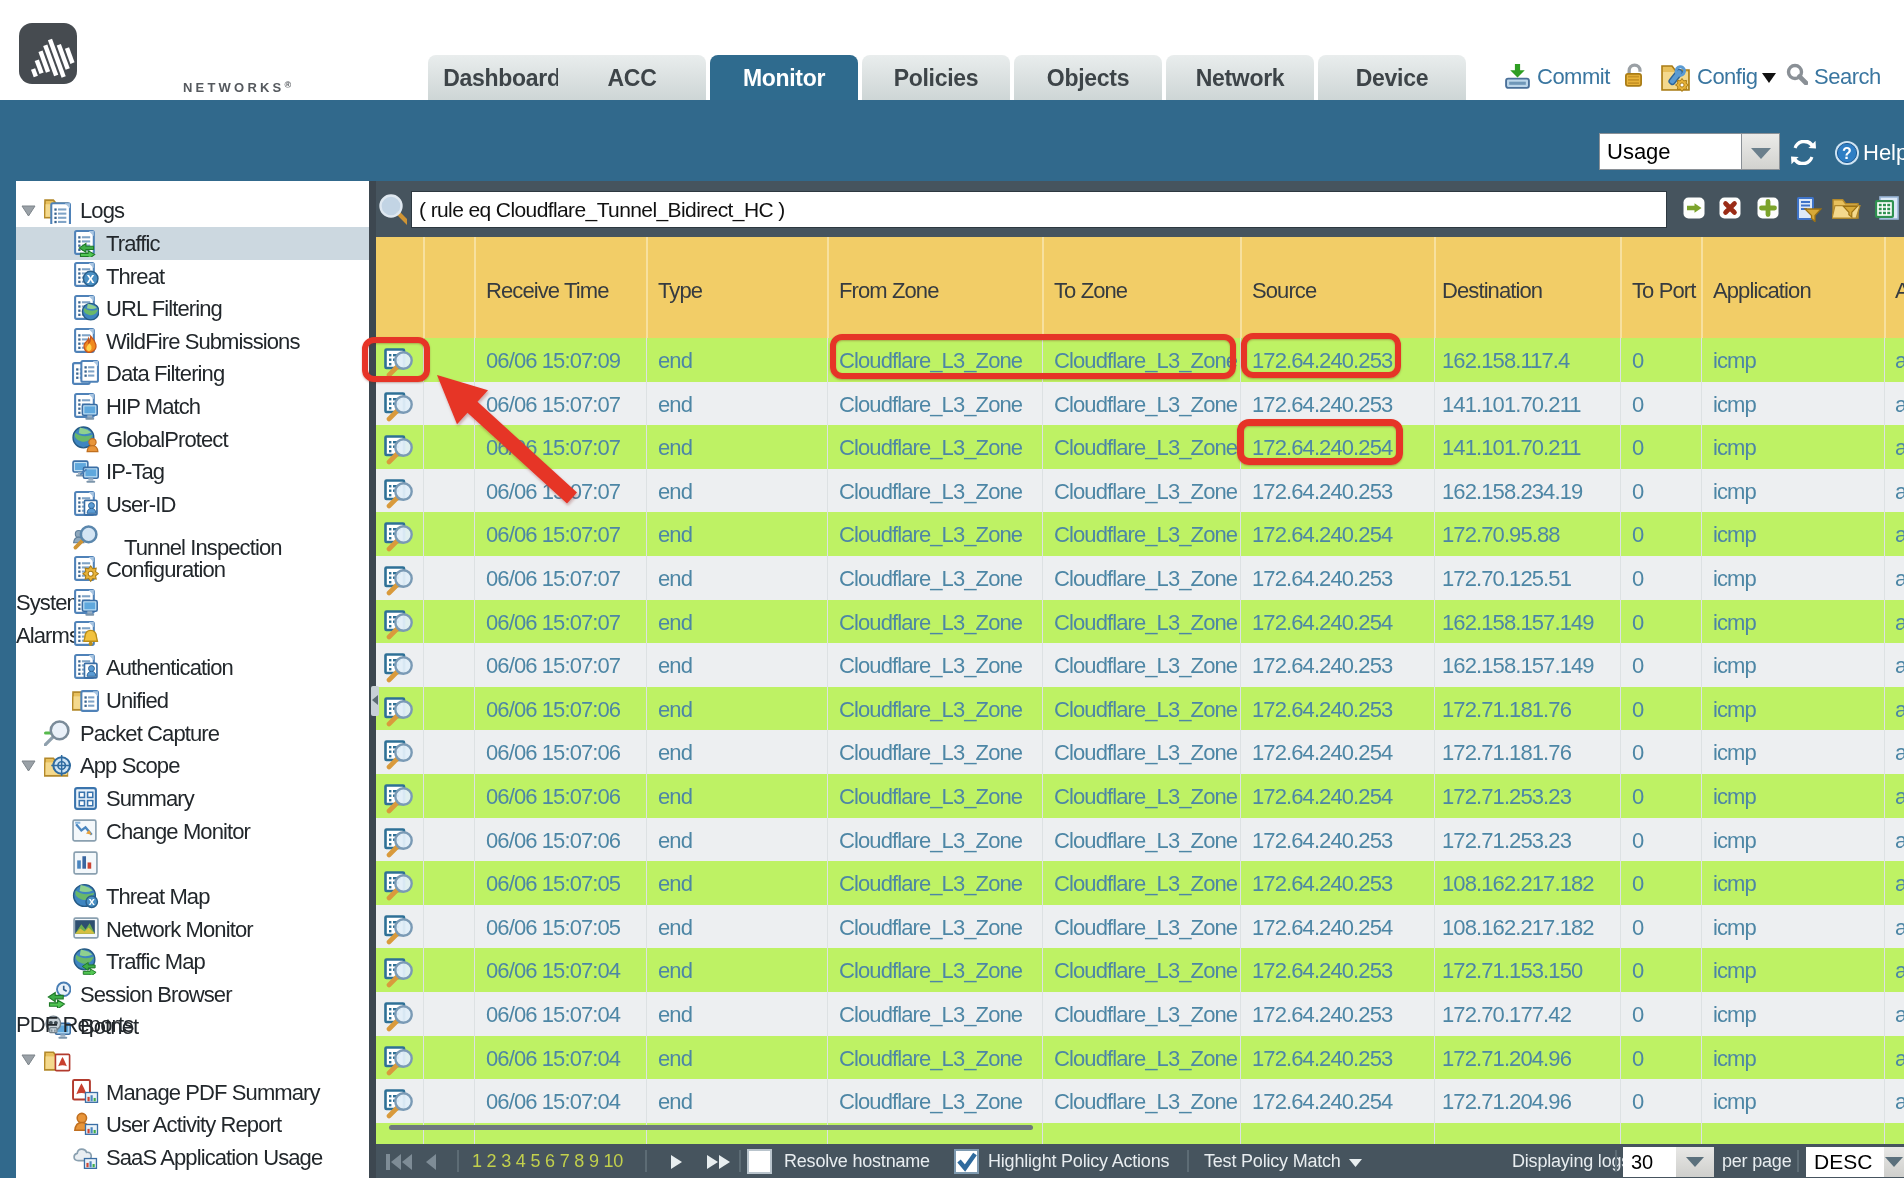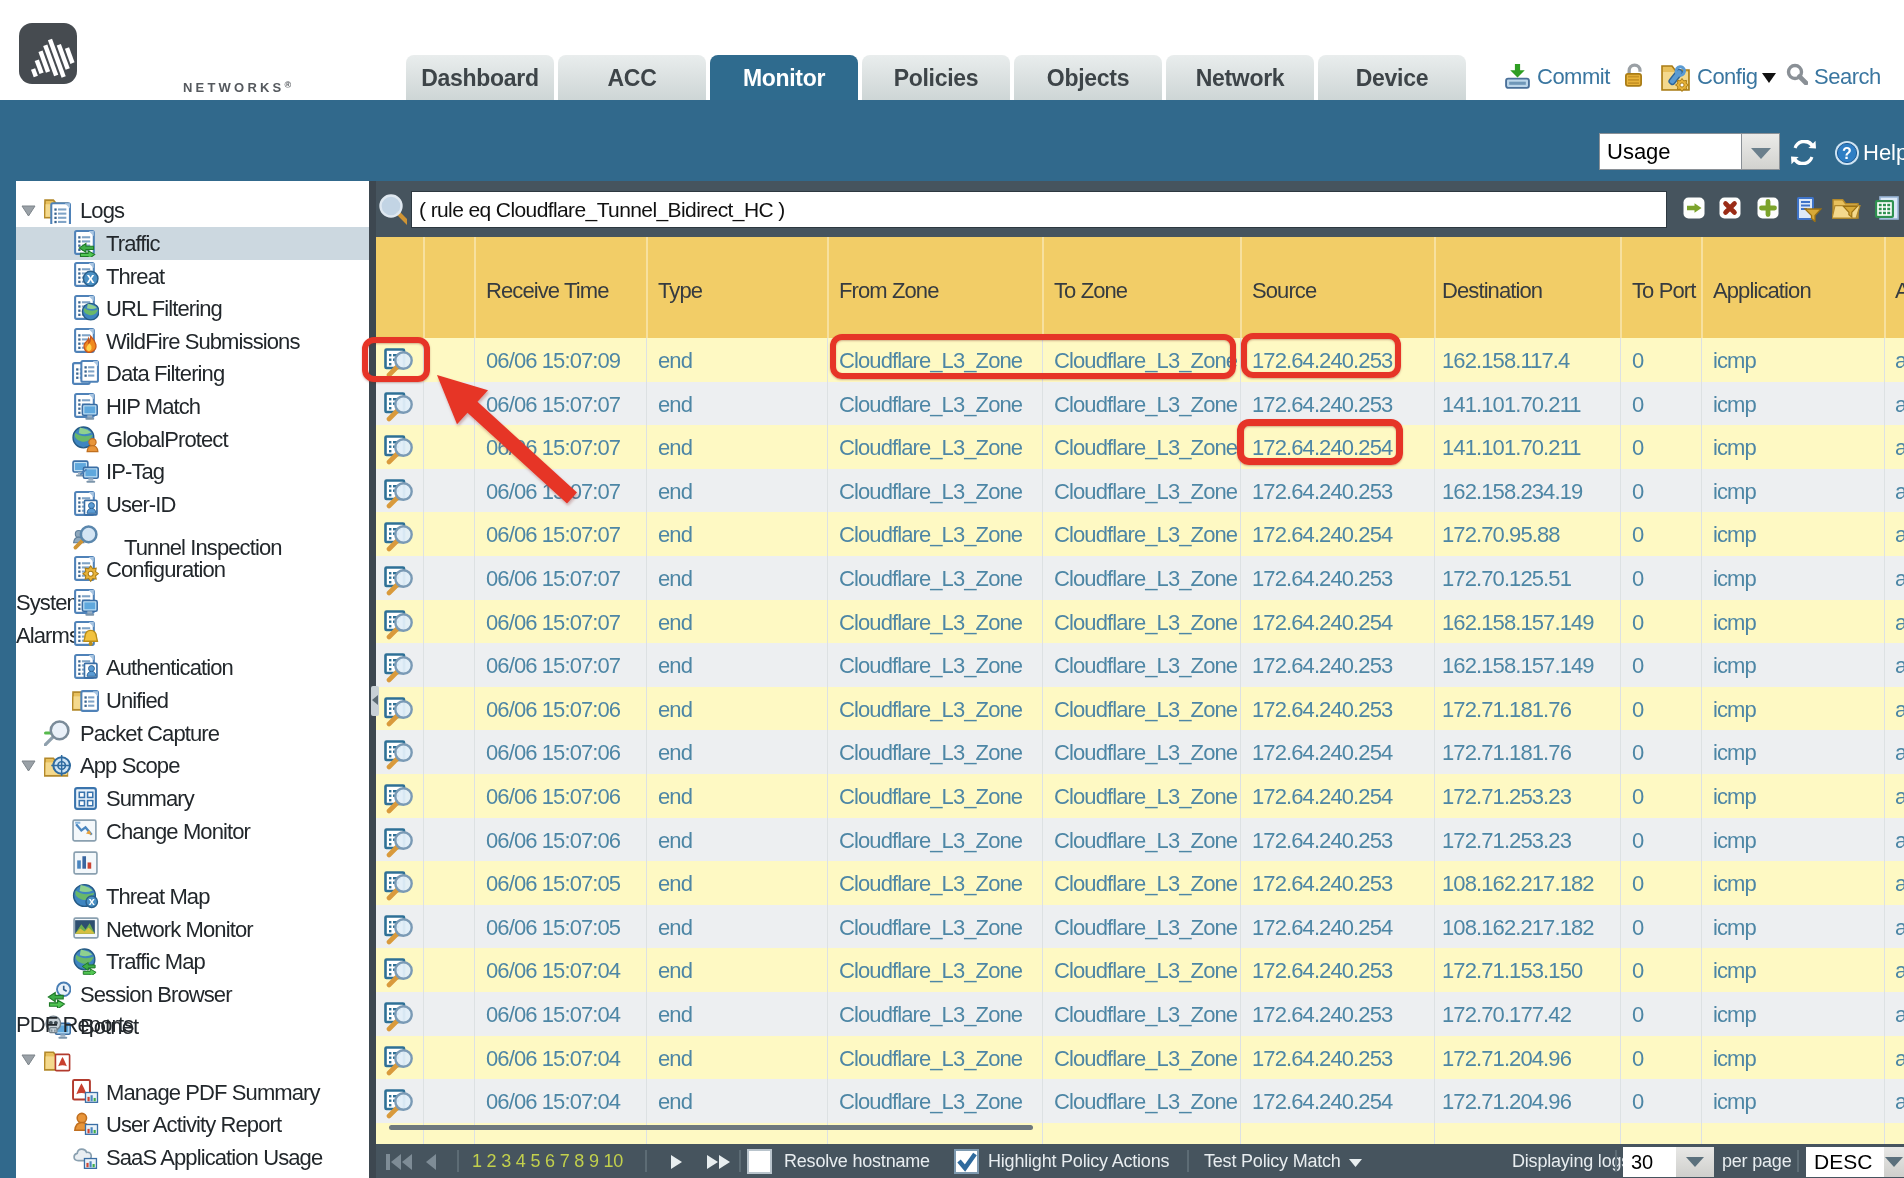--- a/index.html
+++ b/index.html
@@ -16,21 +16,21 @@
 .titem{position:absolute;left:16px;width:353px;height:33px;display:flex;align-items:center;color:#22272b;font-size:22px;letter-spacing:-0.9px;white-space:nowrap}
 .titem.sel{background:#ccd8e0}
 .srow{position:absolute;left:376px;top:181px;width:1528px;height:56px;background:#46545e}
 .sinput{position:absolute;left:411px;top:191px;width:1256px;height:37px;background:#fff;border:1px solid #2d3840;
  font-size:21px;color:#111;display:flex;align-items:center;padding-left:7px;letter-spacing:-0.6px;white-space:nowrap}
 .thead{position:absolute;left:376px;top:237px;width:1528px;height:101px;background:#f2cd67}
 .hsep{position:absolute;top:237px;width:2px;height:101px;background:#f7e09e}
 .htxt{position:absolute;color:#363b40;font-size:22px;letter-spacing:-0.9px;top:278px;white-space:nowrap}
 .rowwrap{position:absolute;left:376px;top:338px;width:1528px;height:806px;overflow:hidden}
 .row{position:absolute;left:0;width:1528px;height:44px}
-.row.odd{background:#fef9c3}
+.row.odd{background:#bef264}
 .row.even{background:#edeff1}
 .csep{position:absolute;top:0;width:1px;height:806px;background:#dde1e3}
 .cell{position:absolute;color:#4d86a5;font-size:22px;letter-spacing:-0.9px;white-space:nowrap}
 .foot{position:absolute;left:376px;top:1144px;width:1528px;height:34px;background:#46545e;color:#e8edf0;font-size:18px}
 .fsep{position:absolute;top:1150px;width:2px;height:22px;background:#5d6c75}
 .ftxt{position:absolute;top:1151px;white-space:nowrap;letter-spacing:-0.2px;color:#e8edf0;font-size:18px}
 .fsel{position:absolute;top:1147px;height:30px;background:#fff;color:#000;font-size:20px;display:flex;align-items:center;padding-left:8px}
 .fbtn{position:absolute;top:1147px;height:30px;background:linear-gradient(#e8e8e6,#cfcfcc);display:flex;align-items:center;justify-content:center}
 .red{position:absolute;border:5px solid #e63427;border-radius:10px;box-shadow:0 1px 2px rgba(120,40,30,.35), inset 0 1px 2px rgba(120,40,30,.35)}
 </style></head><body>
@@ -41,21 +41,21 @@
         <rect x="8" y="40" width="4.4" height="8" fill="#fff"></rect>
         <rect x="14.5" y="33" width="4.4" height="14" fill="#fff"></rect>
         <rect x="21" y="26" width="4.4" height="22" fill="#fff"></rect>
         <rect x="27.5" y="22" width="4.4" height="32" fill="#fff"></rect>
         <rect x="34" y="18" width="4.4" height="40" fill="#fff"></rect>
         <rect x="40.5" y="26" width="4.4" height="26" fill="#fff"></rect>
         <rect x="47" y="32" width="4.4" height="16" fill="#fff"></rect>
       </g>
     </svg>
 <div class="abs" style="left:183px;top:80px;font-size:13px;font-weight:bold;color:#55595e;letter-spacing:3.2px">NETWORKS<span style="font-size:9px;vertical-align:4px">®</span></div>
-<div class="tab" style="left:406px">Dashboard</div>
+<div class="tab" style="left:428px">Dashboard</div>
 <div class="tab" style="left:558px">ACC</div>
 <div class="tab sel" style="left:710px">Monitor</div>
 <div class="tab" style="left:862px">Policies</div>
 <div class="tab" style="left:1014px">Objects</div>
 <div class="tab" style="left:1166px">Network</div>
 <div class="tab" style="left:1318px">Device</div>
 <svg class="abs" style="left:1504px;top:63px" width="27" height="27" viewBox="0 0 26 26">
       <rect x="2" y="15" width="22" height="9" rx="2" fill="#bcd6ea" stroke="#4a7099" stroke-width="1.8"></rect>
       <rect x="5" y="18" width="16" height="3" fill="#6f97b8"></rect>
       <path d="M10.5 1 h5 v6 h4.5 l-7 7 l-7 -7 h4.5 z" fill="#2f9e23"></path>

